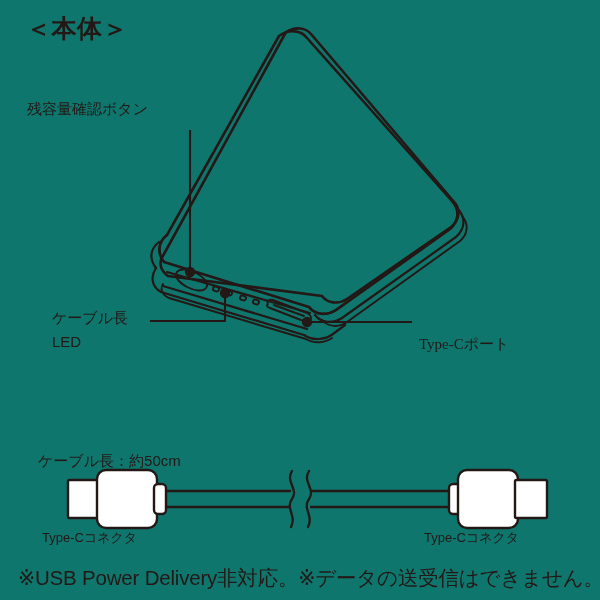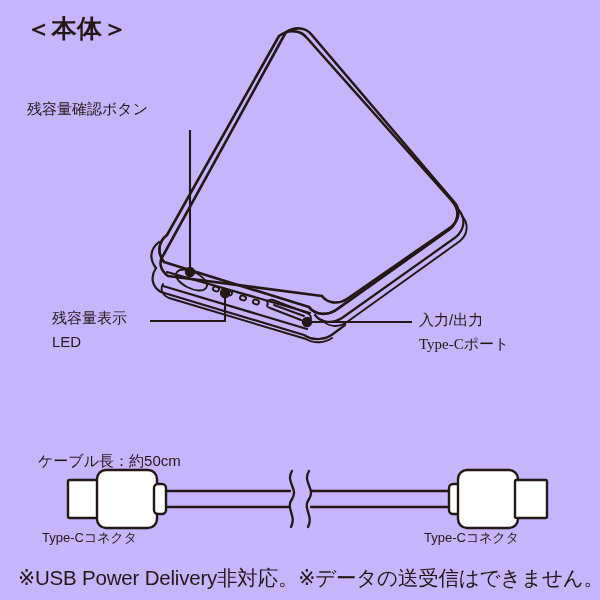--- a/index.html
+++ b/index.html
@@ -4,21 +4,21 @@
 <style>
   html, body {
     margin: 0;
     padding: 0;
     background: #ffffff;
   }
   #page {
     position: relative;
     width: 600px;
     height: 600px;
-    background: #c4b5fd;
+    background: #0f766e;
     overflow: hidden;
     font-family: "Liberation Sans", "DejaVu Sans", sans-serif;
     color: #231815;
   }
   .txt {
     position: absolute;
     white-space: nowrap;
     color: #231815;
     line-height: 1.18;
   }
@@ -65,24 +65,23 @@
 </style>
 </head>
 <body>
 
 <div id="page">
 
   <div class="txt section-head" style="left:26px; top:14px;">＜本体＞</div>
 
   <div class="txt label" style="left:27px; top:100px;">残容量確認ボタン</div>
 
-  <div class="txt label" style="left:52px; top:309px;">残容量表示</div>
+  <div class="txt label" style="left:52px; top:309px;">ケーブル長</div>
   <div class="txt label" style="left:52px; top:333px;text-align:right;">LED</div>
 
-  <div class="txt label" style="left:419px; top:311px;">入力/出力</div>
   <div class="txt label" style="left:419px; top:336px;font-family:Liberation Serif, serif;">Type-Cポート</div>
 
 
   <div class="txt label" style="left:38px; top:452px;">ケーブル長：約50cm</div>
 
   <div class="txt label-sm" style="left:42px; top:530px;">Type-Cコネクタ</div>
 
   <div class="txt label-sm" style="left:424px; top:530px;">Type-Cコネクタ</div>
 
   <div class="txt footnote" style="left:18px; top:566px;">※USB Power Delivery非対応。※データの送受信はできません。</div>

